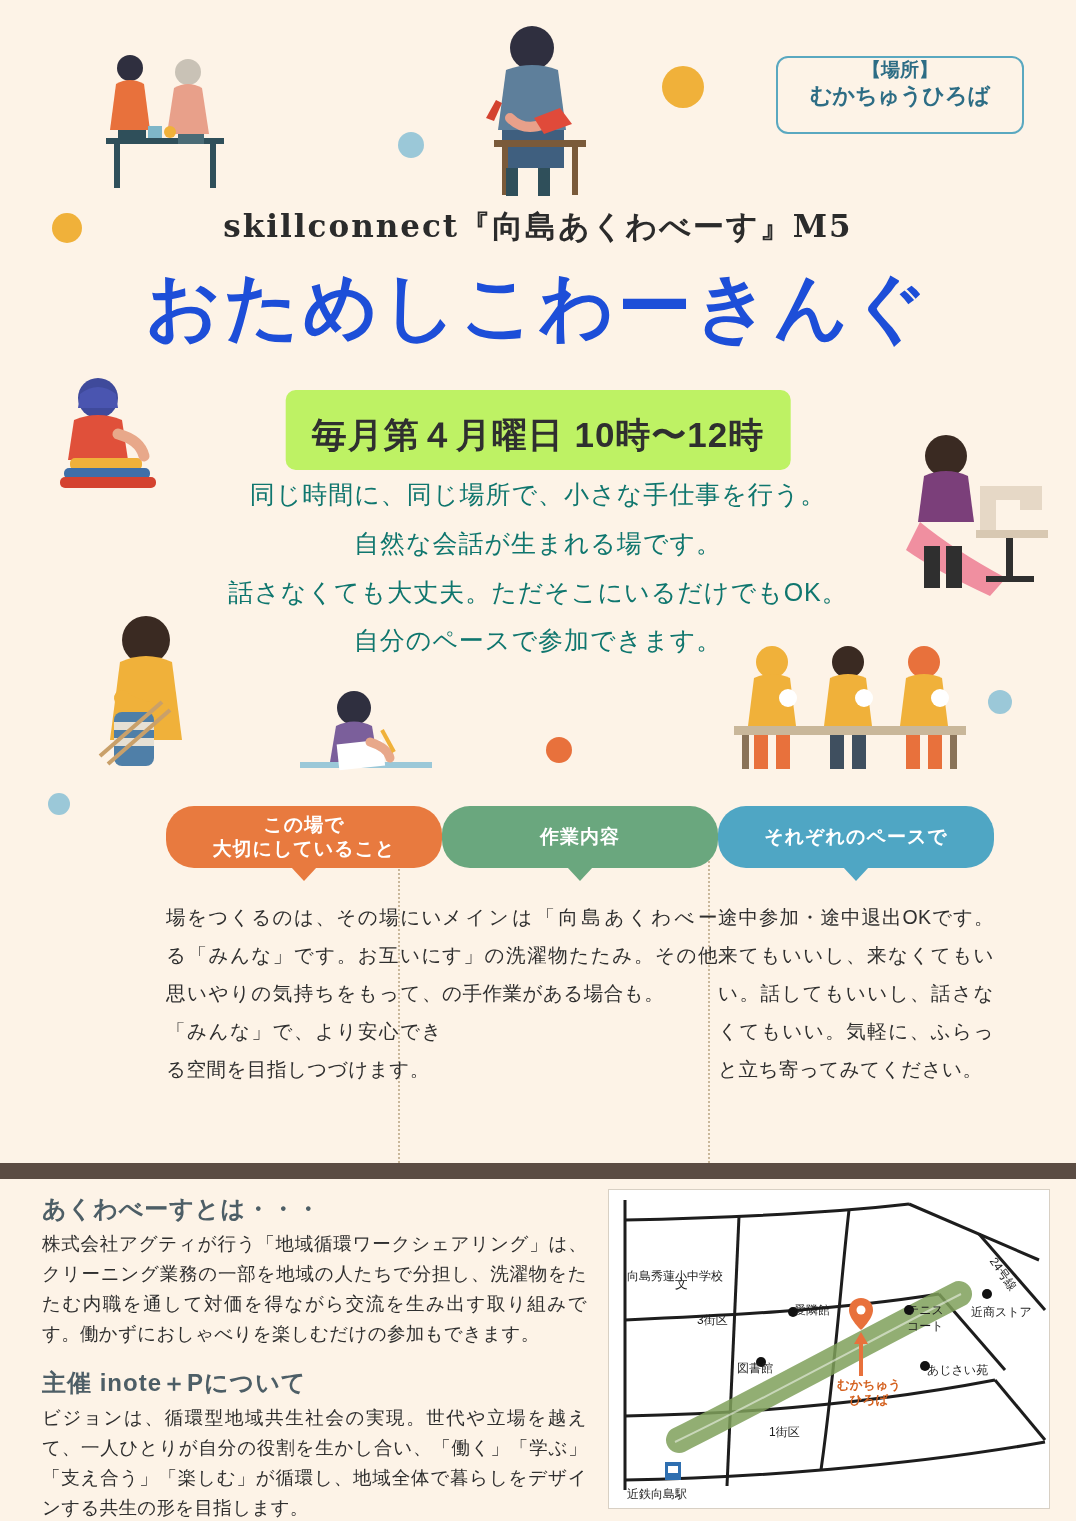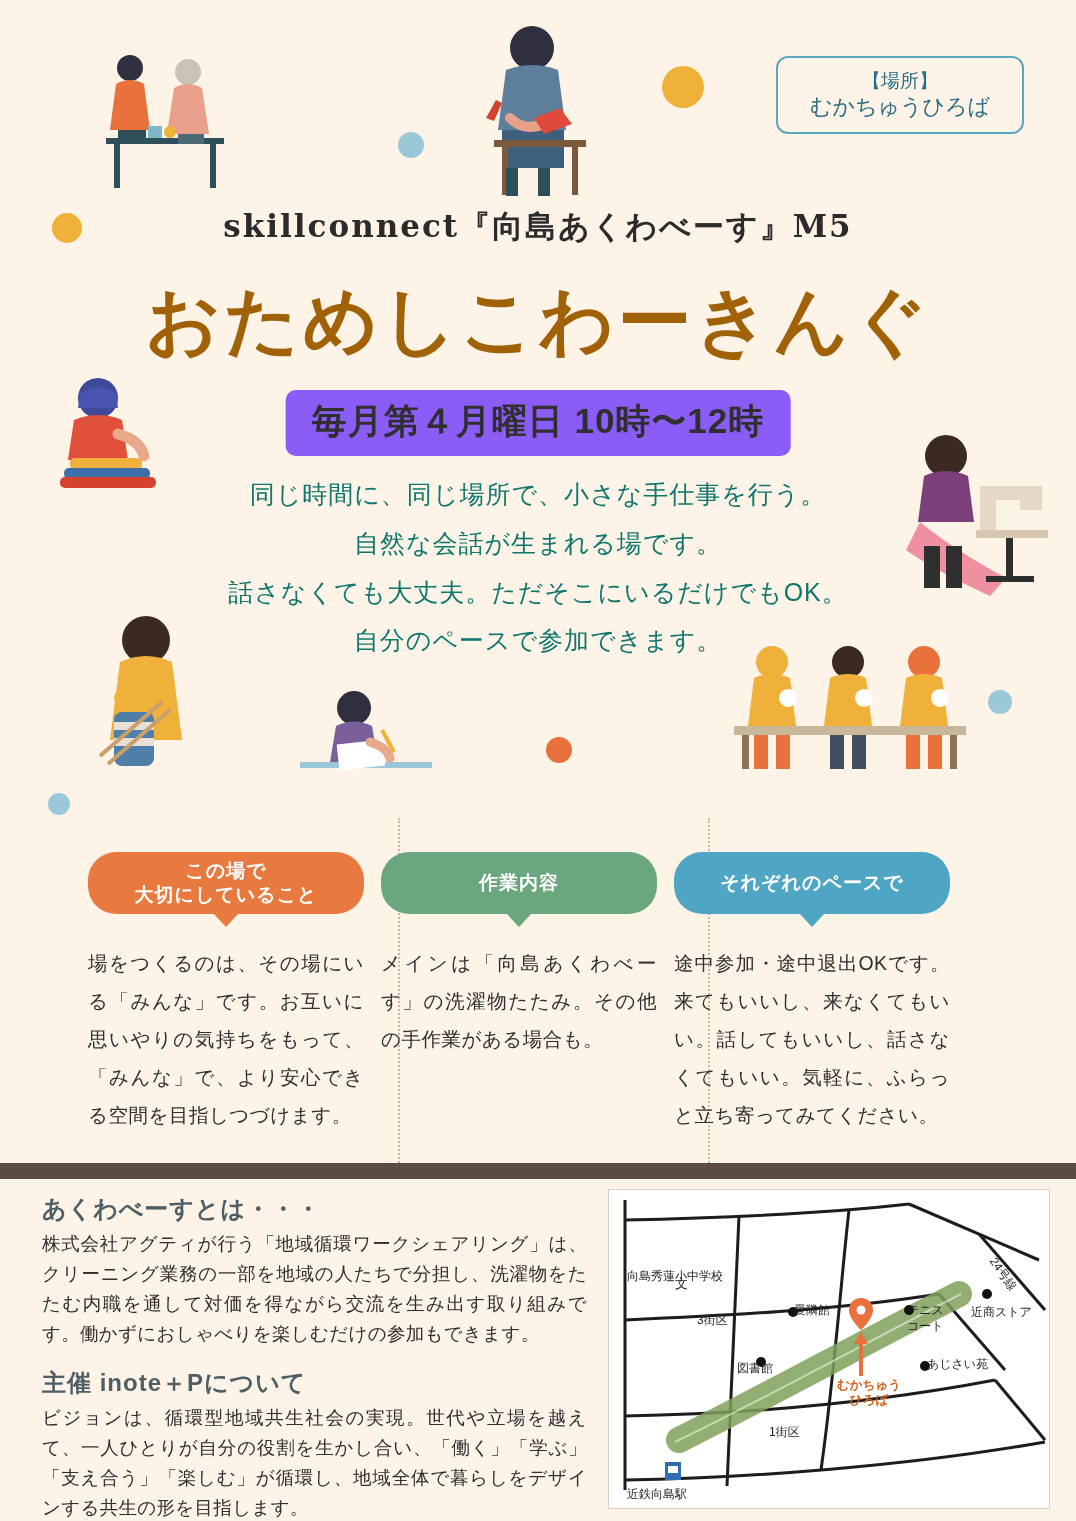--- a/index.html
+++ b/index.html
@@ -27,60 +27,60 @@
   .dot-e { width: 22px; height: 22px; background: #9bc8d8; left: 48px; top: 793px; }
   .dot-f { width: 26px; height: 26px; background: #e8713c; left: 546px; top: 737px; }
 
   
   .place-badge {
     position: absolute; right: 52px; top: 56px;
     width: 248px; height: 78px;
     border: 2px solid #5aa8c0; border-radius: 12px;
     background: #fdf3e7;
     display: flex; flex-direction: column;
-    align-items: center; justify-content: center;
-    color: #2d6d85; font-weight: normal; line-height: 1.25;
+    align-items: center; justify-content: flex-start;
+    color: #2d6d85; font-weight: bold; line-height: 1.25;
   }
   .place-badge .l1 { font-size: 19px; }
   .place-badge .l2 { font-size: 22px; }
 
   
   .brandline {
     position: absolute; left: 0; right: 0; top: 206px;
     text-align: center;
     font-family: "DejaVu Serif", "Liberation Serif", serif;
     font-size: 31px; font-weight: bold; letter-spacing: 2px;
     color: #2b2b2b;
   }
   .title {
-    position: absolute; left: 0; right: 0; top: 272px;
+    position: absolute; left: 0; right: 0; top: 258px;
     text-align: center;
     font-size: 74px; font-weight: bold; letter-spacing: 3px;
-    color: #a16207;
+    color: #1d4ed8;
     font-family: Liberation Mono, monospace;
   }
   .datepill {
     position: absolute; left: 50%; transform: translateX(-50%); top: 390px;
-    background: #8b5cf6; border-radius: 10px;
-    padding: 8px 26px 11px;
+    background: #bef264; border-radius: 10px;
+    padding: 22px 26px 11px;
     font-size: 35px; font-weight: bold; color: #2f2f2f;
     letter-spacing: 1px;
   }
 
   .lead {
     position: absolute; left: 0; right: 0; top: 470px;
     text-align: center; color: #0f766e;
     font-size: 25px; line-height: 1.95; letter-spacing: 1px;
   }
   .lead div { margin: 0; }
 
   
   .cols {
-    position: absolute; left: 88px; top: 852px; width: 906px;
-    display: flex; justify-content: flex-start; gap: 17px;
+    position: absolute; left: 88px; top: 806px; width: 906px;
+    display: flex; justify-content: flex-end;
   }
   .col { width: 276px; position: relative; }
   .col-head {
     border-radius: 28px; height: 62px;
     display: flex; align-items: center; justify-content: center;
     text-align: center; color: #ffffff; font-weight: bold;
     font-size: 19px; line-height: 1.25; letter-spacing: 1px;
     position: relative;
   }
   .col-head::after {
@@ -351,21 +351,21 @@
         <path d="M252 142 l-7 12 l14 0z" fill="#e8713c"></path>
       </svg>
 
       <div class="map-label" style="left:18px; top:78px;">向島秀蓮小中学校</div>
       <div class="map-label" style="left:88px; top:122px;">3街区</div>
       <div class="map-label" style="left:185px; top:112px;">愛隣館</div>
       <div class="map-label" style="left:128px; top:170px;">図書館</div>
       <div class="map-label" style="left:298px; top:112px;">テニス</div>
       <div class="map-label" style="left:298px; top:128px;">コート</div>
       <div class="map-label" style="left:362px; top:114px;">近商ストア</div>
-      <div class="map-label" style="left:318px; top:166px;">あじさい苑</div>
+      <div class="map-label" style="left:318px; top:172px;">あじさい苑</div>
       <div class="map-label" style="left:390px; top:64px; transform:rotate(55deg); transform-origin:left top;">24号線</div>
       <div class="map-label" style="left:160px; top:234px;">1街区</div>
       <div class="map-label" style="left:18px; top:296px;">近鉄向島駅</div>
       <div class="map-pin-label" style="position:absolute; left:212px; top:188px; width:96px;">
         <div>むかちゅう</div>
         <div>ひろば</div>
       </div>
     </div>
 
   </div>

